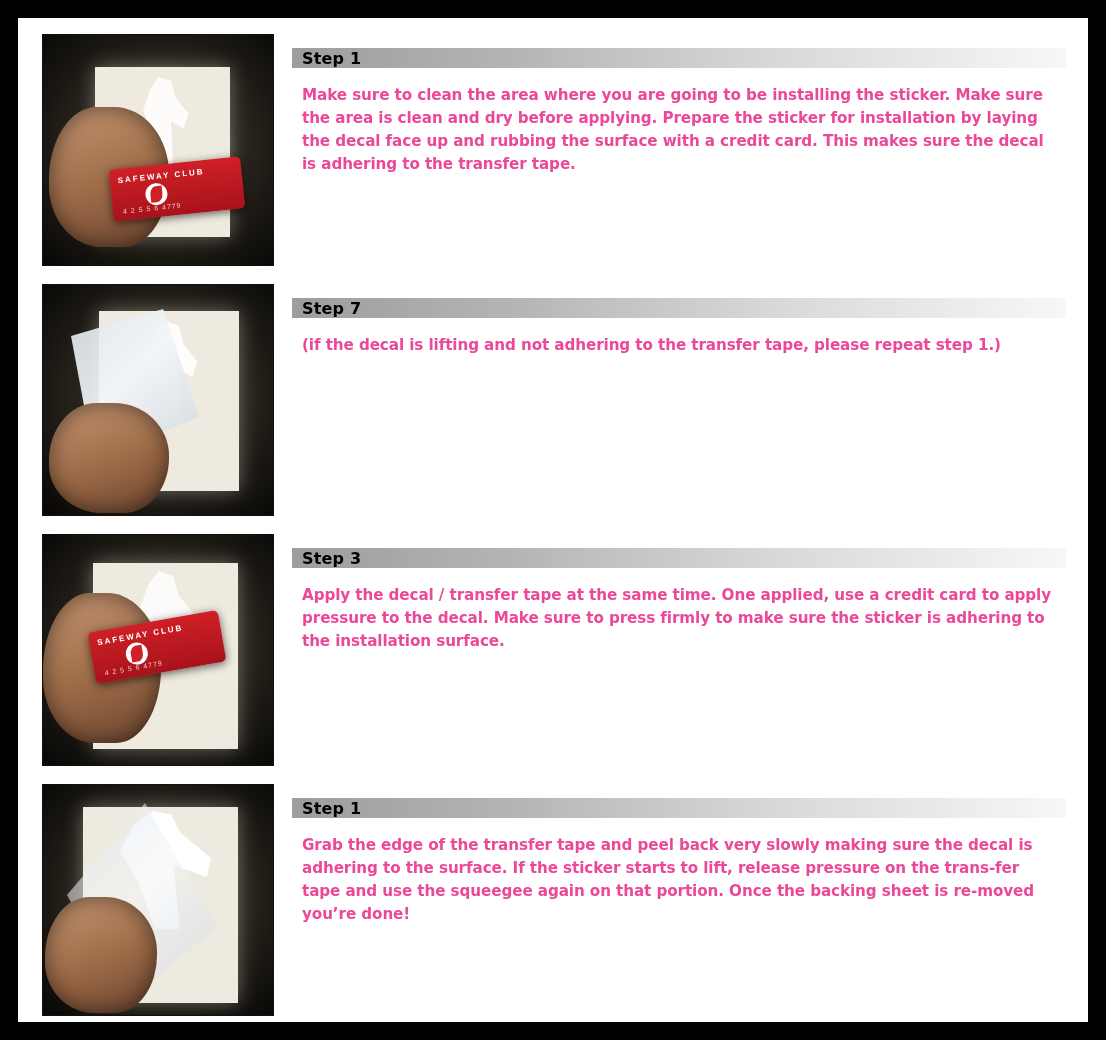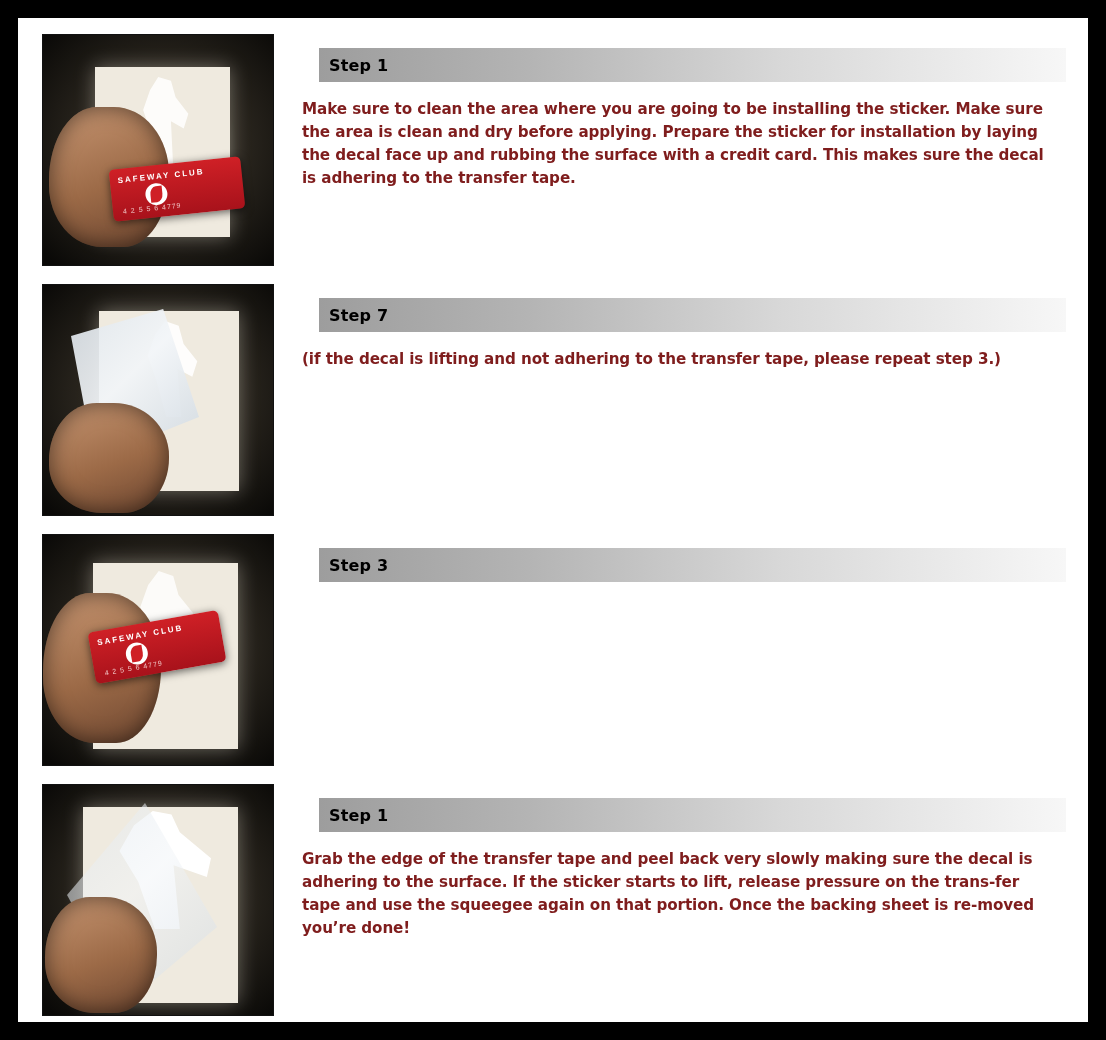--- a/index.html
+++ b/index.html
@@ -123,47 +123,46 @@
     position: absolute;
     background: #ffffff;
   }
   
   .col {
     flex: 1 1 auto;
     min-width: 0;
     padding-top: 14px;
   }
   .step-header {
-    height: 34px;
+    height: 20px;
     background: linear-gradient(90deg,#9d9d9d 0%, #b4b4b4 28%, #d8d8d8 62%, #f7f7f7 100%);
     display: flex;
     align-items: center;
     padding-left: 10px;
     box-sizing: border-box;
-    margin-left: 27px;
   }
   .step-header .label {
     font-family: "DejaVu Sans", sans-serif;
     font-weight: bold;
     font-size: 16px;
     color: #000000;
     letter-spacing: .2px;
   }
   .step-body {
     margin-top: 16px;
     padding-left: 10px;
     padding-right: 10px;
   }
   .step-body p {
     margin: 0 0 16px 0;
     font-family: "DejaVu Sans", sans-serif;
     font-weight: bold;
     font-size: 15.2px;
     line-height: 1.52;
-    color: #7f1d1d;
+    color: #ec4899;
     letter-spacing: -0.1px;
   }
   .step-body p:last-child { margin-bottom: 0; }
 </style>
 </head>
 <body>
 
 <div class="page">
   <div class="sheet">
     <div class="steps">
@@ -196,41 +195,44 @@
           <div class="paper" style="left:56px; top:26px; width:140px; height:180px;"></div>
           <div class="silhouette" style="left:96px; top:36px; width:62px; height:96px; clip-path:polygon(42% 0,64% 5%,72% 24%,94% 42%,86% 58%,62% 50%,68% 100%,44% 100%,28% 62%,14% 36%,26% 14%); opacity:.9;"></div>
           <div class="wax" style="left:28px; top:24px; width:128px; height:150px; clip-path:polygon(0 18%,72% 0,100% 72%,18% 100%);"></div>
           <div class="hand" style="left:6px; top:118px; width:120px; height:110px;"></div>
         </div>
         <div class="col">
           <div class="step-header">
             <span class="label">Step 7</span>
           </div>
           <div class="step-body">
-            <p>(if the decal is lifting and not adhering to the transfer tape, please repeat step 3.)</p>
+            <p>(if the decal is lifting and not adhering to the transfer tape, please repeat step 1.)</p>
           </div>
         </div>
       </div>
 
       <div class="step-row">
         <div class="photo">
           <div class="vignette"></div>
           <div class="paper" style="left:50px; top:28px; width:145px; height:186px;"></div>
           <div class="silhouette" style="left:88px; top:36px; width:66px; height:100px; clip-path:polygon(42% 0,64% 5%,72% 24%,94% 42%,86% 58%,62% 50%,68% 100%,44% 100%,28% 62%,14% 36%,26% 14%); opacity:.8;"></div>
           <div class="hand" style="left:0px; top:58px; width:118px; height:150px;"></div>
           <div class="card" style="left:48px; top:86px; transform:rotate(-10deg);">
             <span class="ctext">SAFEWAY CLUB</span>
             <span class="clogo"></span>
             <span class="cnum">4 2 5 5 6 4779</span>
           </div>
         </div>
         <div class="col">
           <div class="step-header">
             <span class="label">Step 3</span>
           </div>
+          <div class="step-body">
+            <p>Apply the decal / transfer tape at the same time.  One applied, use a credit card to apply pressure to the decal.  Make sure to press firmly to make sure the sticker is adhering to the installation surface.</p>
+          </div>
         </div>
       </div>
 
       <div class="step-row">
         <div class="photo">
           <div class="vignette"></div>
           <div class="paper" style="left:40px; top:22px; width:155px; height:196px;"></div>
           <div class="silhouette" style="left:64px; top:26px; width:104px; height:118px; clip-path:polygon(44% 0,62% 3%,70% 18%,100% 40%,96% 56%,64% 46%,70% 100%,46% 100%,30% 60%,12% 34%,26% 12%);"></div>
           <div class="wax" style="left:24px; top:18px; width:150px; height:200px; clip-path:polygon(52% 0,100% 62%,40% 100%,0 46%); opacity:.55;"></div>
           <div class="hand" style="left:2px; top:112px; width:112px; height:116px;"></div>

